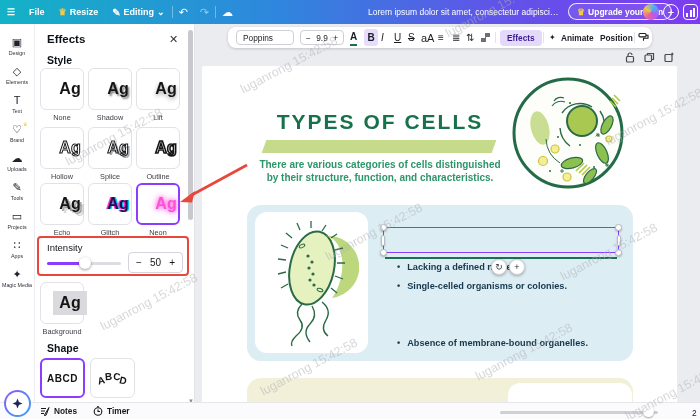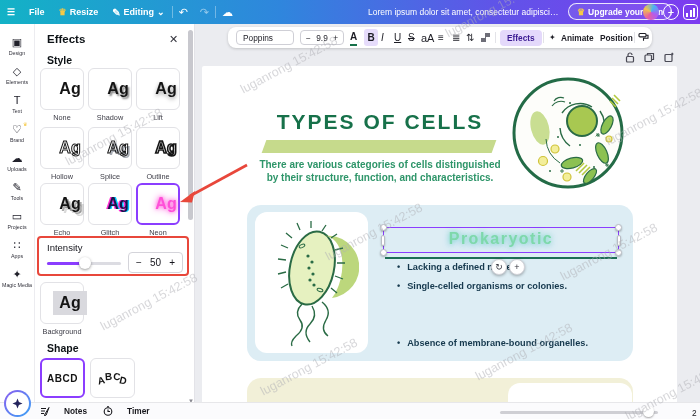--- a/index.html
+++ b/index.html
@@ -134,21 +134,21 @@
   .ctl-circle { position:absolute; width:16px; height:16px; border-radius:50%; background:#fff;
     border:1px solid #d2d2d8; box-shadow:0 1px 3px rgba(0,0,0,.3); display:flex; align-items:center;
     justify-content:center; font-size:9px; color:#33333c; cursor:pointer; z-index:4; }
 
   .cream-card { position:absolute; left:45px; top:312px; width:386px; height:90px; background:#f2f0d8; border-radius:14px; }
   .cream-sub { position:absolute; left:261px; top:5px; width:124px; height:80px; background:#fff; border-radius:12px; }
 
   
   .bottombar { position:absolute; left:0; top:402px; width:700px; height:17px; background:#fbfbfd;
     border-top:1px solid #e7e7ea; z-index:30; display:flex; align-items:center; }
-  .bb-item { display:flex; align-items:center; gap:14px; font-size:8.3px; font-weight:700; color:#17171c; cursor:pointer; }
+  .bb-item { display:flex; align-items:center; gap:4px; font-size:8.3px; font-weight:700; color:#17171c; cursor:pointer; }
   .zoom-track { position:absolute; left:500px; top:8px; width:158px; height:2.5px; background:#cfcfd4; border-radius:2px; }
   .zoom-knob { position:absolute; left:643px; top:3px; width:11px; height:11px; border-radius:50%;
     background:#fff; box-shadow:0 1px 2px rgba(0,0,0,.35); cursor:pointer; }
   .zoom-val { position:absolute; left:692px; top:5px; font-size:8.3px; color:#17171c; }
 
   
   .arrow-svg { position:absolute; left:0; top:0; z-index:50; pointer-events:none; }
   .watermark { position:absolute; font-size:12.5px; color:rgba(175,175,182,.5); white-space:nowrap;
     transform:rotate(-28deg); z-index:60; pointer-events:none; }
 </style>
@@ -420,21 +420,20 @@
             <ellipse cx="56" cy="72" rx="3" ry="1.5" fill="none" stroke="#2a6b45" stroke-width="1" transform="rotate(20 56 72)"></ellipse>
             <g fill="none" stroke="#2a6b45" stroke-width="1.4">
               <path d="M38 86 q-8 8 -2 16 q6 8 -4 16 q-6 6 -4 10"></path>
               <path d="M48 88 q6 10 -2 18 q-8 8 0 18"></path>
               <path d="M58 84 q10 8 4 18 q-6 10 2 16"></path>
             </g>
           </svg>
         </div>
 
         <div class="sel-box">
-          <div class="prok-title">Prokaryotic</div>
           <div class="handle" style="left:-4px;top:-4px"></div>
           <div class="handle" style="right:-4px;top:-4px"></div>
           <div class="handle" style="left:-4px;bottom:-4px"></div>
           <div class="handle" style="right:-4px;bottom:-4px"></div>
           <div class="handle-pill" style="left:-3px;top:7px"></div>
           <div class="handle-pill" style="right:-3px;top:7px"></div>
         </div>
         <div class="prok-rule"></div>
 
         <div class="bullet-row" style="top:57px">

